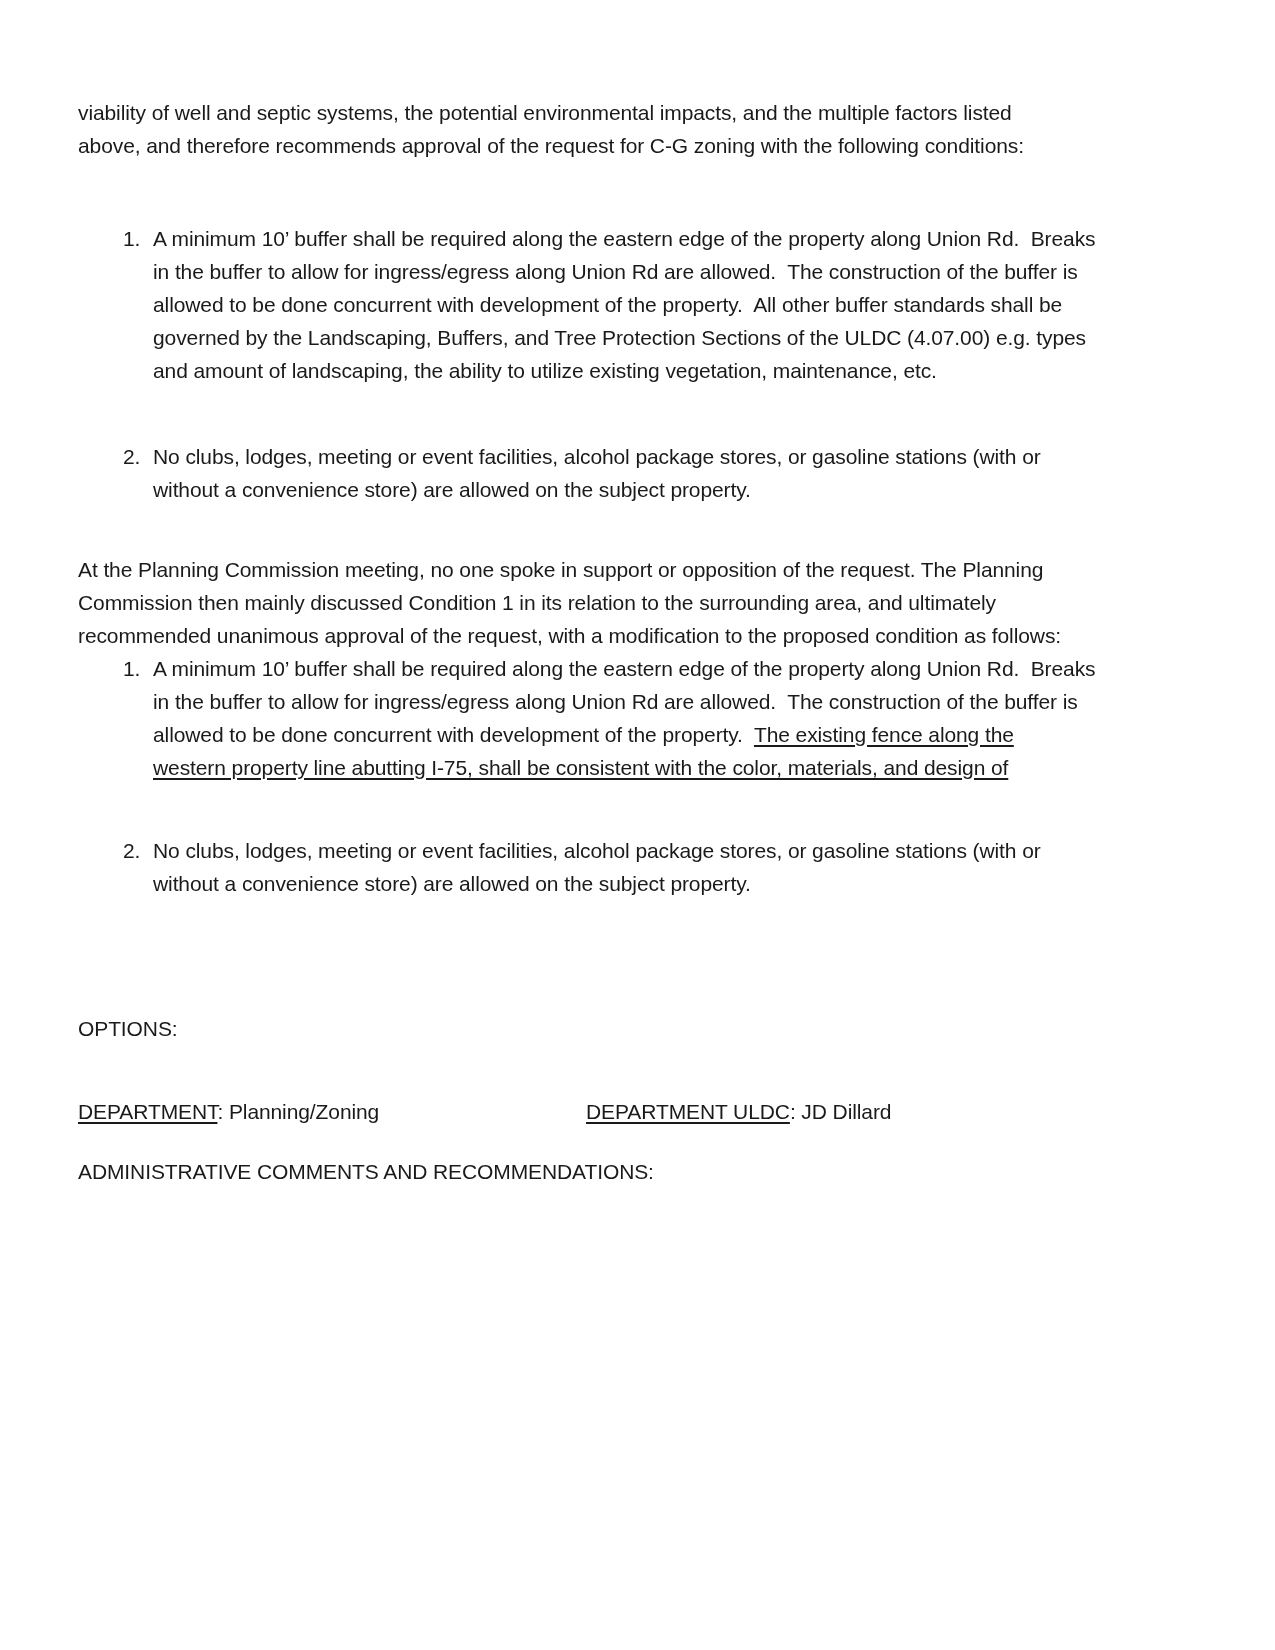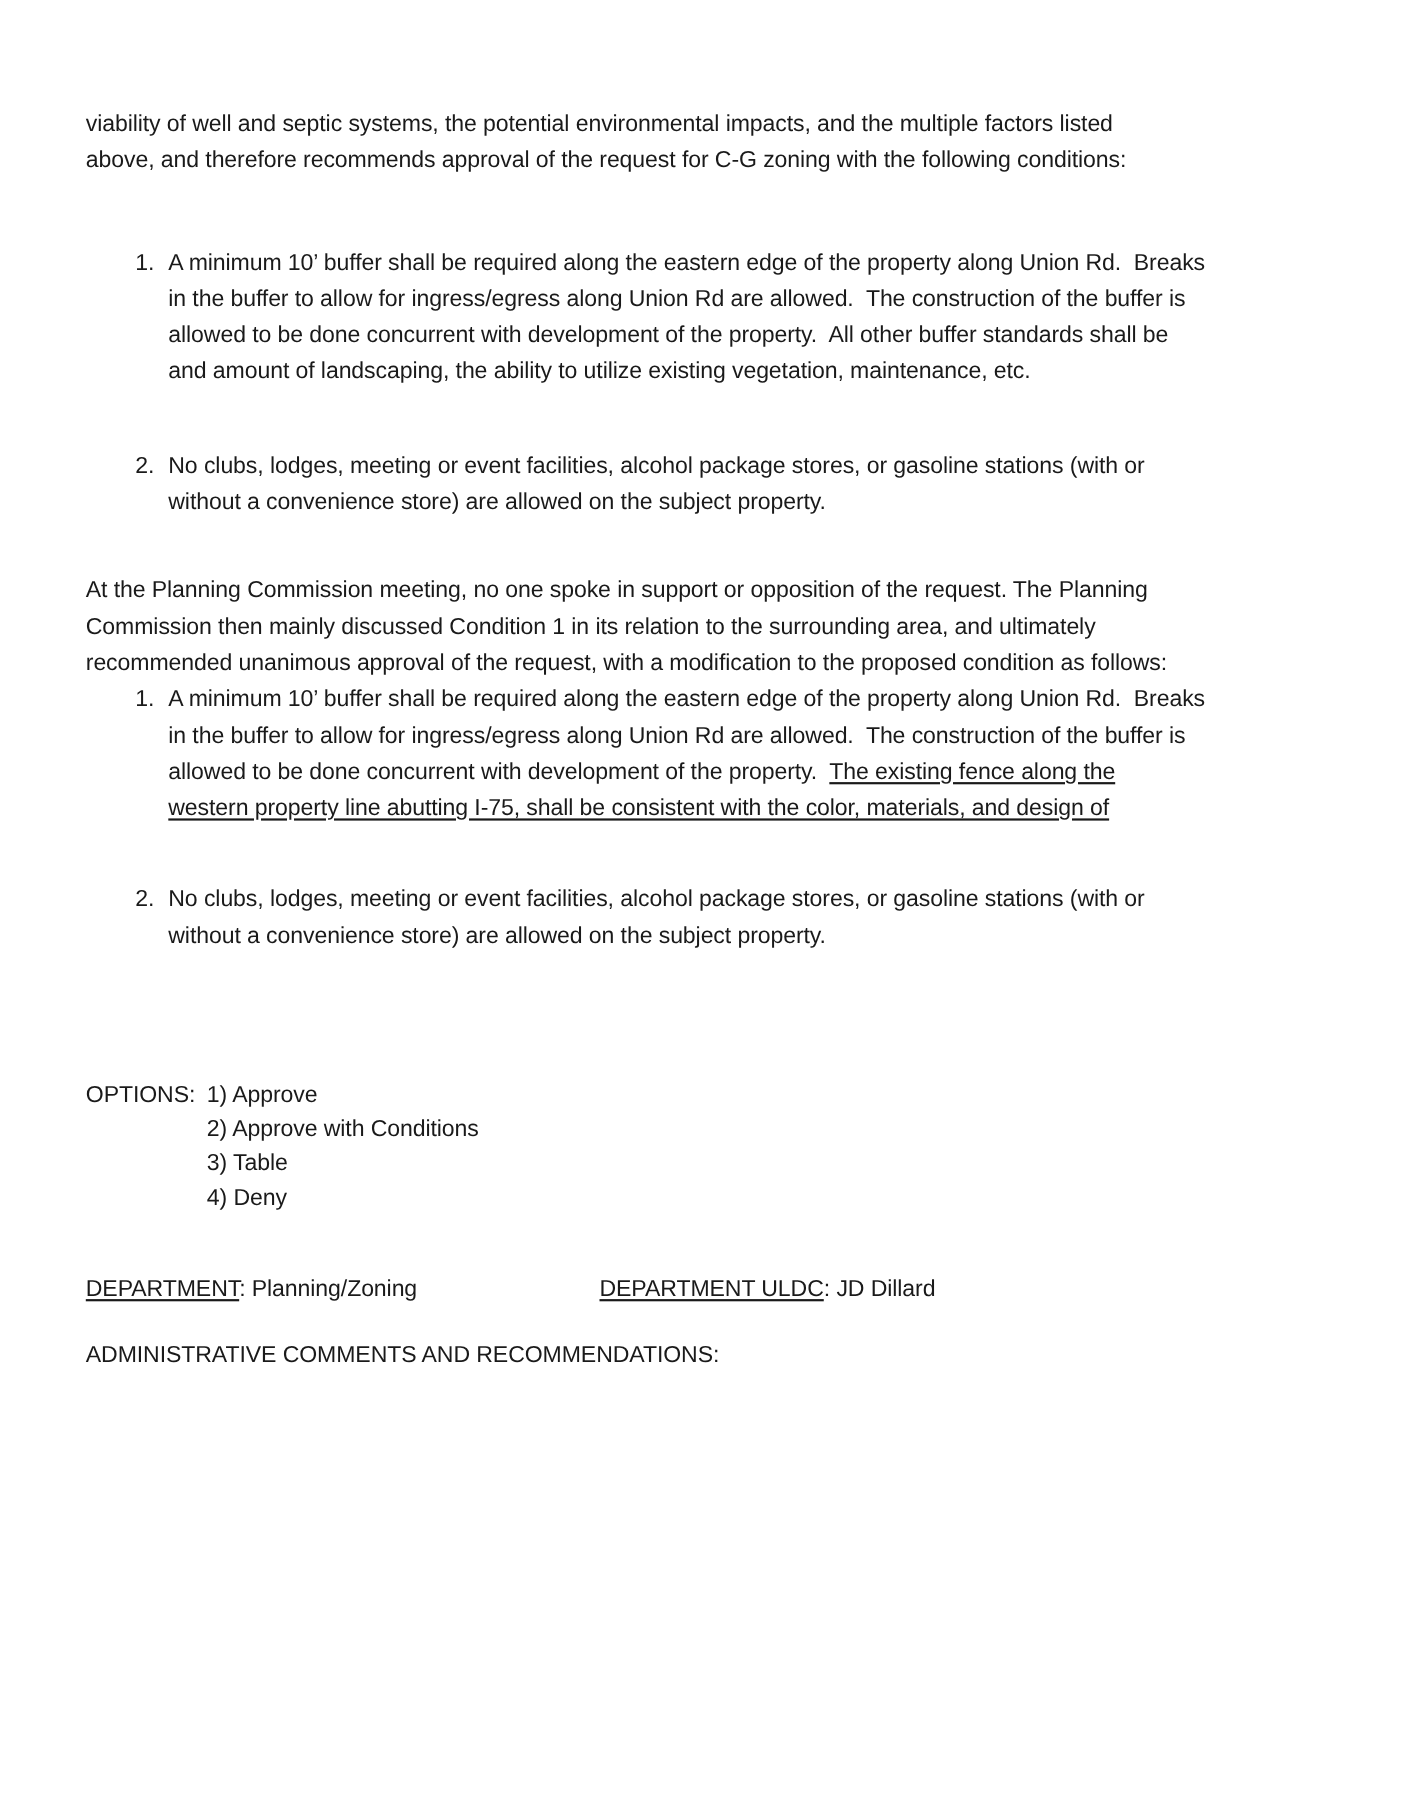--- a/index.html
+++ b/index.html
@@ -30,41 +30,42 @@
 
   .p2 { margin-top: 47px; }
   .list2 { margin-top: 41px; }
   .list2 li.cond + li.cond { margin-top: 50px; }
 
   .options { margin-top: 113px; display: flex; line-height: 31px; }
   .options-label { width: 110px; flex: 0 0 auto; }
   .opt-line { white-space: pre; }
 
   .rec { margin-top: 51px; }
-  .dept { margin-top: 28px; display: flex; white-space: pre; }
+  .dept { margin-top: 28px; display: flex; white-space: pre; gap: 41px; }
   .dept-cell1 { width: 467px; flex: 0 0 auto; }
   .admin { margin-top: 27px; white-space: pre; }
 </style>
 </head>
 <body>
 
 <div class="page" style="background: rgb(255, 255, 255); color: rgb(26, 26, 26);">
 
   <div class="para intro">
       <div class="line"><span>viability of well and septic systems, the potential environmental impacts, and the multiple factors listed</span></div>
       <div class="line"><span>above, and therefore recommends approval of the request for C-G zoning with the following conditions:</span></div>
     </div>
 
   <ol class="cond-list list1">
     <li class="cond">
       <span class="num">1.</span>
       <div class="cond-body">
           <div class="line"><span>A minimum 10’ buffer shall be required along the eastern edge of the property along Union Rd.  Breaks</span></div>
           <div class="line"><span>in the buffer to allow for ingress/egress along Union Rd are allowed.  The construction of the buffer is</span></div>
           <div class="line"><span>allowed to be done concurrent with development of the property.  All other buffer standards shall be</span></div>
+          <div class="line"><span>governed by the Landscaping, Buffers, and Tree Protection Sections of the ULDC (4.07.00) e.g. types</span></div>
           <div class="line"><span>and amount of landscaping, the ability to utilize existing vegetation, maintenance, etc.</span></div>
         </div>
     </li>
     <li class="cond">
       <span class="num">2.</span>
       <div class="cond-body">
           <div class="line"><span>No clubs, lodges, meeting or event facilities, alcohol package stores, or gasoline stations (with or</span></div>
           <div class="line"><span>without a convenience store) are allowed on the subject property.</span></div>
         </div>
     </li>
@@ -90,26 +91,20 @@
       <span class="num">2.</span>
       <div class="cond-body">
           <div class="line"><span>No clubs, lodges, meeting or event facilities, alcohol package stores, or gasoline stations (with or</span></div>
           <div class="line"><span>without a convenience store) are allowed on the subject property.</span></div>
         </div>
     </li>
   </ol>
 
   <div class="options">
     <div class="options-label">OPTIONS:</div>
-    <div class="options-items">
-      <div class="opt-line">1) Approve</div>
-      <div class="opt-line">2) Approve with Conditions</div>
-      <div class="opt-line">3) Table</div>
-      <div class="opt-line">4) Deny</div>
-    </div>
   </div>
 
   <div class="para rec">
   </div>
 
   <div class="dept">
     <div class="dept-cell1"><span class="u">DEPARTMENT</span><span>:</span><span> Planning/Zoning</span></div>
     <div class="dept-cell2"><span class="u">DEPARTMENT ULDC</span><span>:</span><span> JD Dillard</span></div>
   </div>
 

